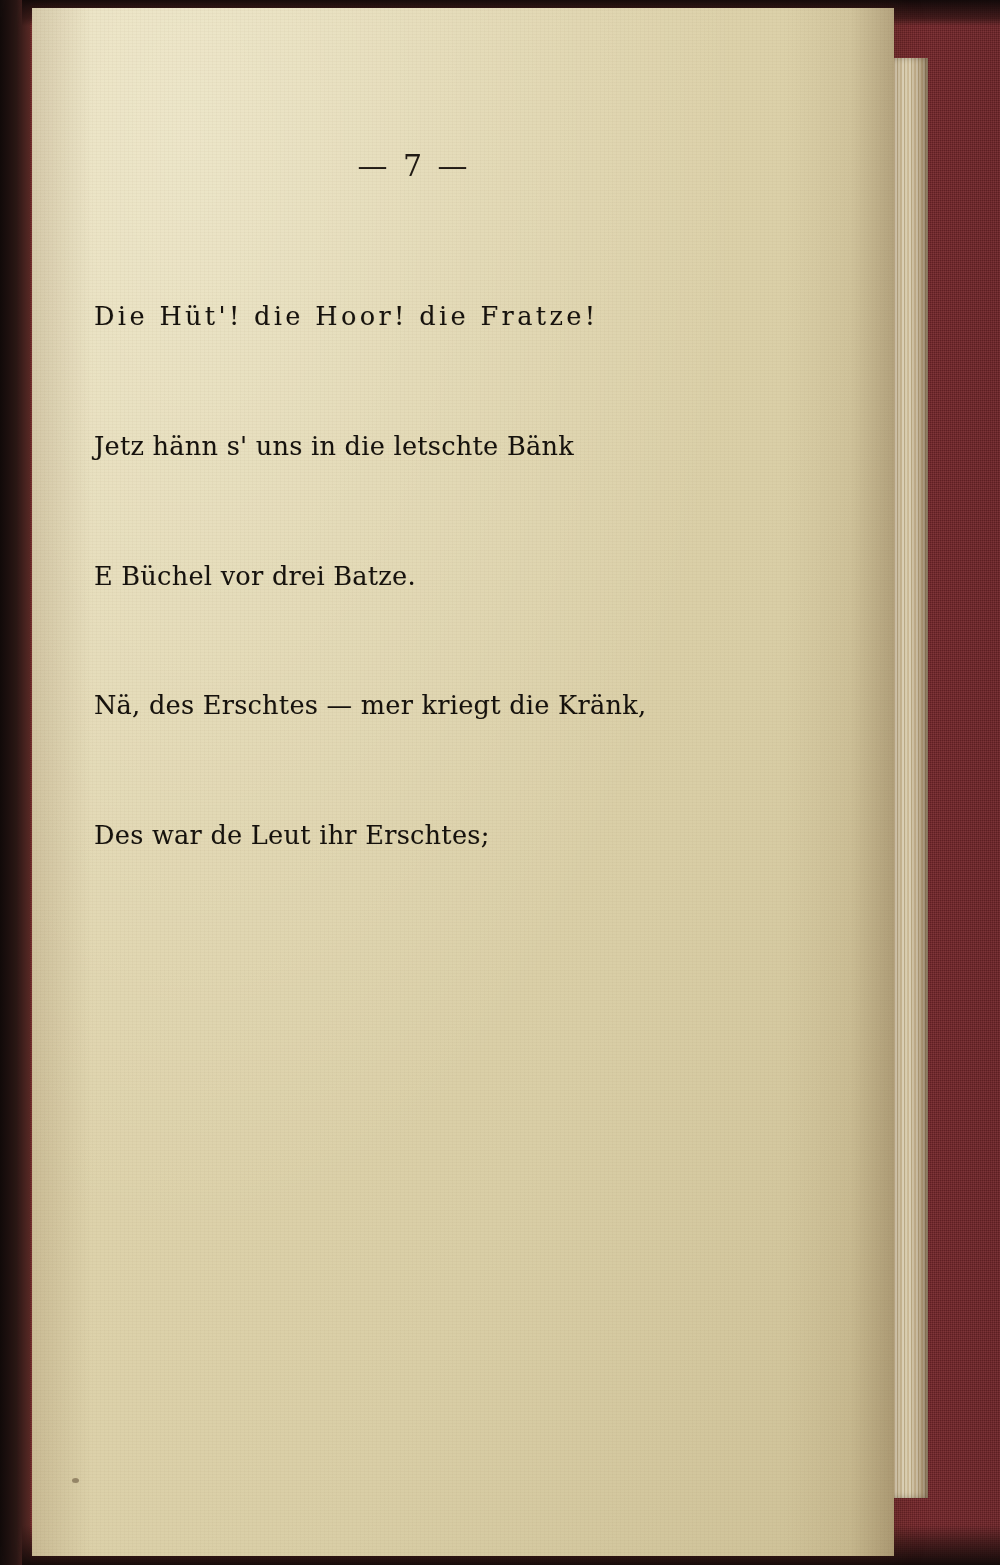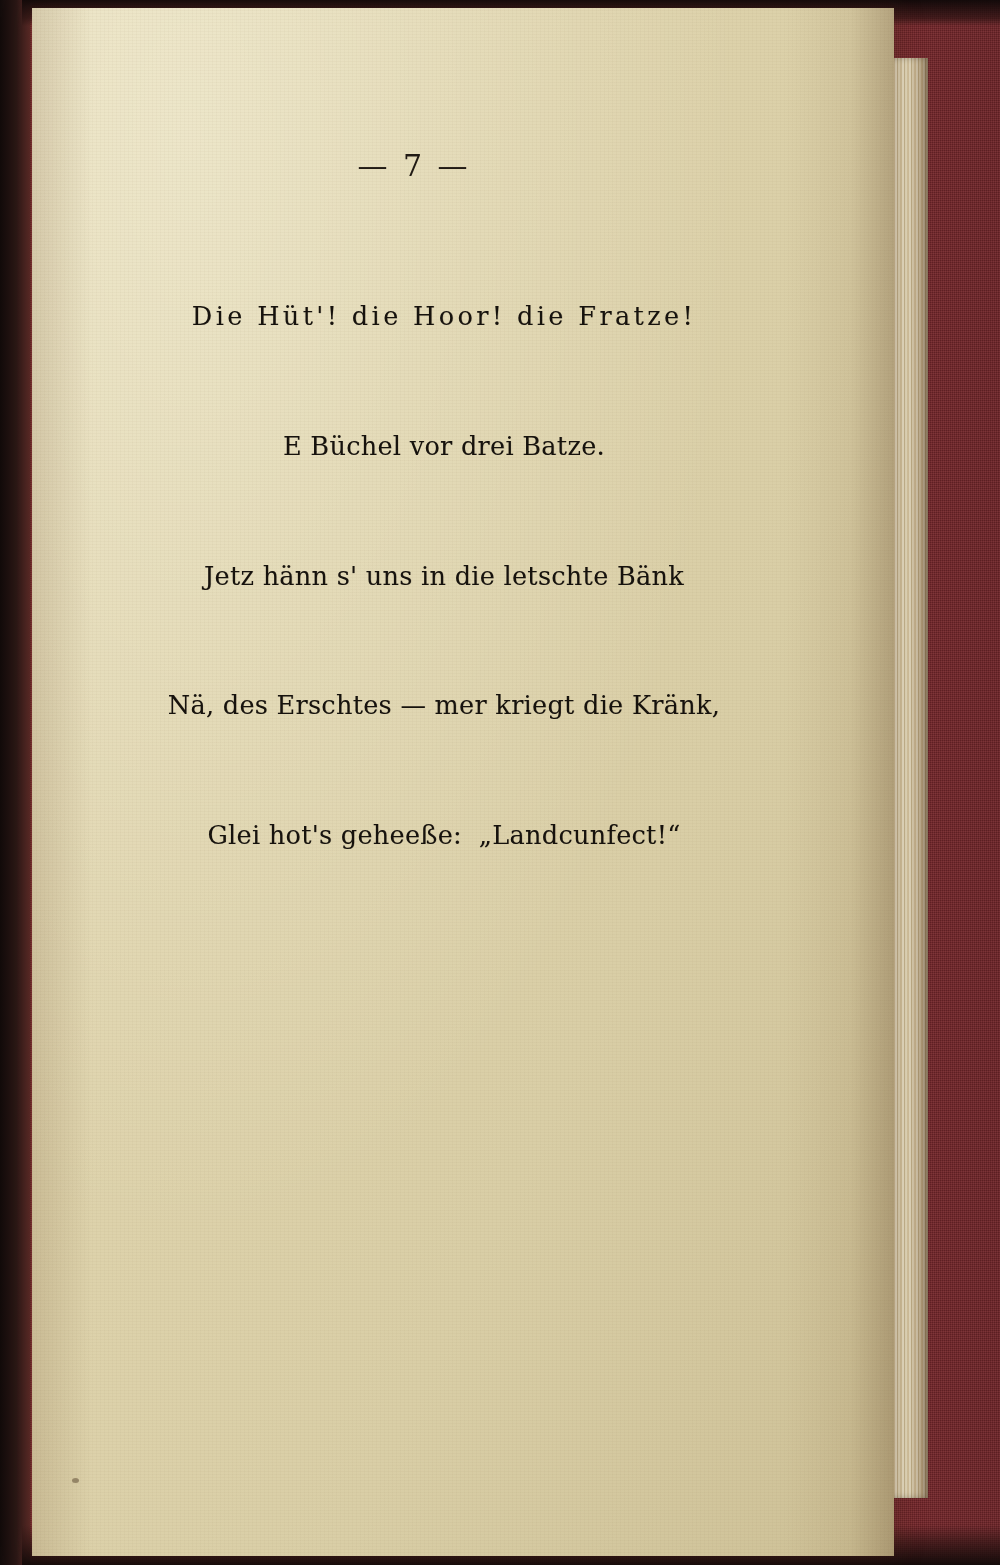--- a/index.html
+++ b/index.html
@@ -136,21 +136,20 @@
     font-family: "DejaVu Serif", serif;
     font-size: 25.5px;
     line-height: 43.2px;
     color: #16120d;
     white-space: pre-wrap;
   }
   .poem .ln {
     display: block;
     letter-spacing: 0.3px;
     text-shadow: 0.4px 0.3px 0 rgba(30,20,10,0.22);
-    text-align: center;
   }
   .poem .ln.spaced { letter-spacing: 3.4px; }
 </style>
 </head>
 <body>
 
 <div id="scan">
 
   <div class="cover"></div>
   <div class="edge-left"></div>
@@ -165,24 +164,24 @@
     <div class="page-left-shade"></div>
     <div class="page-right-shade"></div>
     <div class="speck"></div>
 
     <div class="text-col">
 
       <div class="folio">— 7 —</div>
 
       <div class="poem">
         <span class="ln spaced">Die Hüt'! die Hoor! die Fratze!</span>
+        <span class="ln">Jetz hänn s' uns in die letschte Bänk</span>
         <span class="ln">E Büchel vor drei Batze.</span>
-        <span class="ln">Jetz hänn s' uns in die letschte Bänk</span>
         <span class="ln">Nä, des Erschtes — mer kriegt die Kränk,</span>
-        <span class="ln">Glei hot's geheeße:  „Landcunfect!“</span>
+        <span class="ln">Des war de Leut ihr Erschtes;</span>
         
         
         
         
         
         
         
         
         
         

